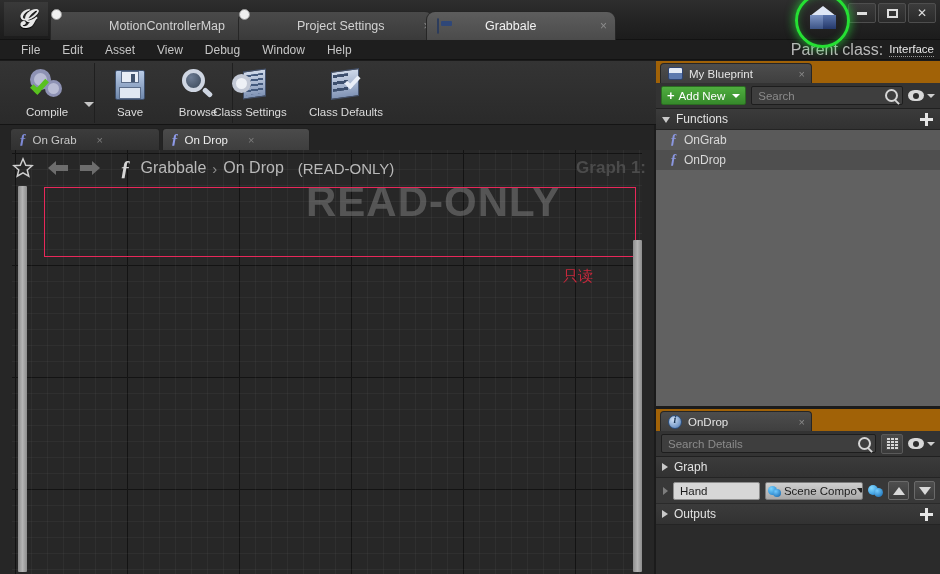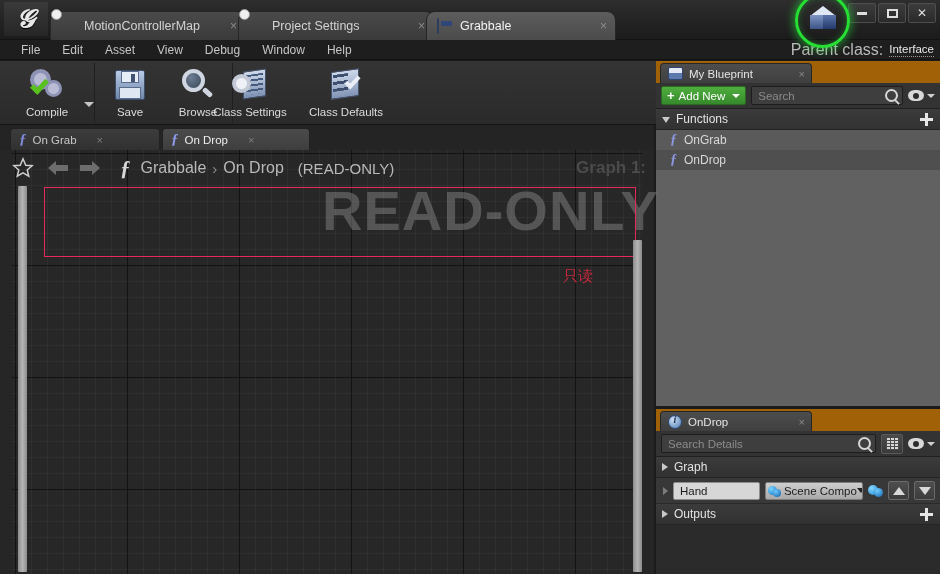--- a/index.html
+++ b/index.html
@@ -26,21 +26,21 @@
     font-size: 25px; font-style: italic; font-weight: bold;
     text-shadow: 0 1px 1px #000;
   }
   .tabstrip { position: absolute; left: 50px; top: 0; height: 40px; }
   .wtab {
     position: absolute; top: 11px; height: 29px;
     background: linear-gradient(180deg,#4a4a4a 0%, #3a3a3a 100%);
     border-radius: 9px 9px 0 0;
     border: 1px solid #262626; border-bottom: none;
     display: flex; align-items: center; padding: 0 8px 0 10px;
-    color: #d2d2d2; font-size: 12.5px; white-space: nowrap;
+    color: #d2d2d2; font-size: 12.5px; white-space: nowrap; gap: 25px;
   }
   .wtab.active {
     background: linear-gradient(180deg,#5d5d5d 0%, #4b4b4b 100%);
     color: #f2f2f2;
   }
   .wtab .tab-ico { width: 17px; height: 15px; margin-right: 6px; flex: 0 0 auto; position: relative; }
   .wtab .tab-label { flex: 1 1 auto; }
   .wtab .tab-x { color: #8c8c8c; font-size: 12px; margin-left: 14px; }
   .ico-gearfolder {
     width: 17px; height: 15px;
@@ -260,22 +260,22 @@
     font-weight: bold; font-size: 21px; margin: 0 10px 0 14px;
   }
   .bc-txt { color: #b9b9b9; font-size: 16px; }
   .bc-sep { color: #8e8e8e; font-size: 15px; margin: 0 6px; }
   .bc-ro { color: #b9b9b9; font-size: 15px; margin-left: 14px; }
   .zoom-lbl {
     position: absolute; right: 8px; top: 8px;
     color: #4b4b4b; font-size: 17px; font-weight: bold; white-space: nowrap;
   }
   .watermark {
-    position: absolute; left: 322px; top: 178px;
-    color: rgba(150,150,150,.42); font-size: 56px; font-weight: bold;
+    position: absolute; left: 306px; top: 178px;
+    color: rgba(150,150,150,.42); font-size: 42px; font-weight: bold;
     letter-spacing: 1px; white-space: nowrap; z-index: 2; pointer-events: none;
   }
   .redbox {
     position: absolute; left: 44px; top: 187px; width: 592px; height: 70px;
     border: 1.6px solid #e8285a; z-index: 4;
   }
   .cn-annot {
     position: absolute; left: 563px; top: 267px;
     color: #c8283c; font-size: 15px; z-index: 5;
     font-family: "DejaVu Sans", sans-serif;

